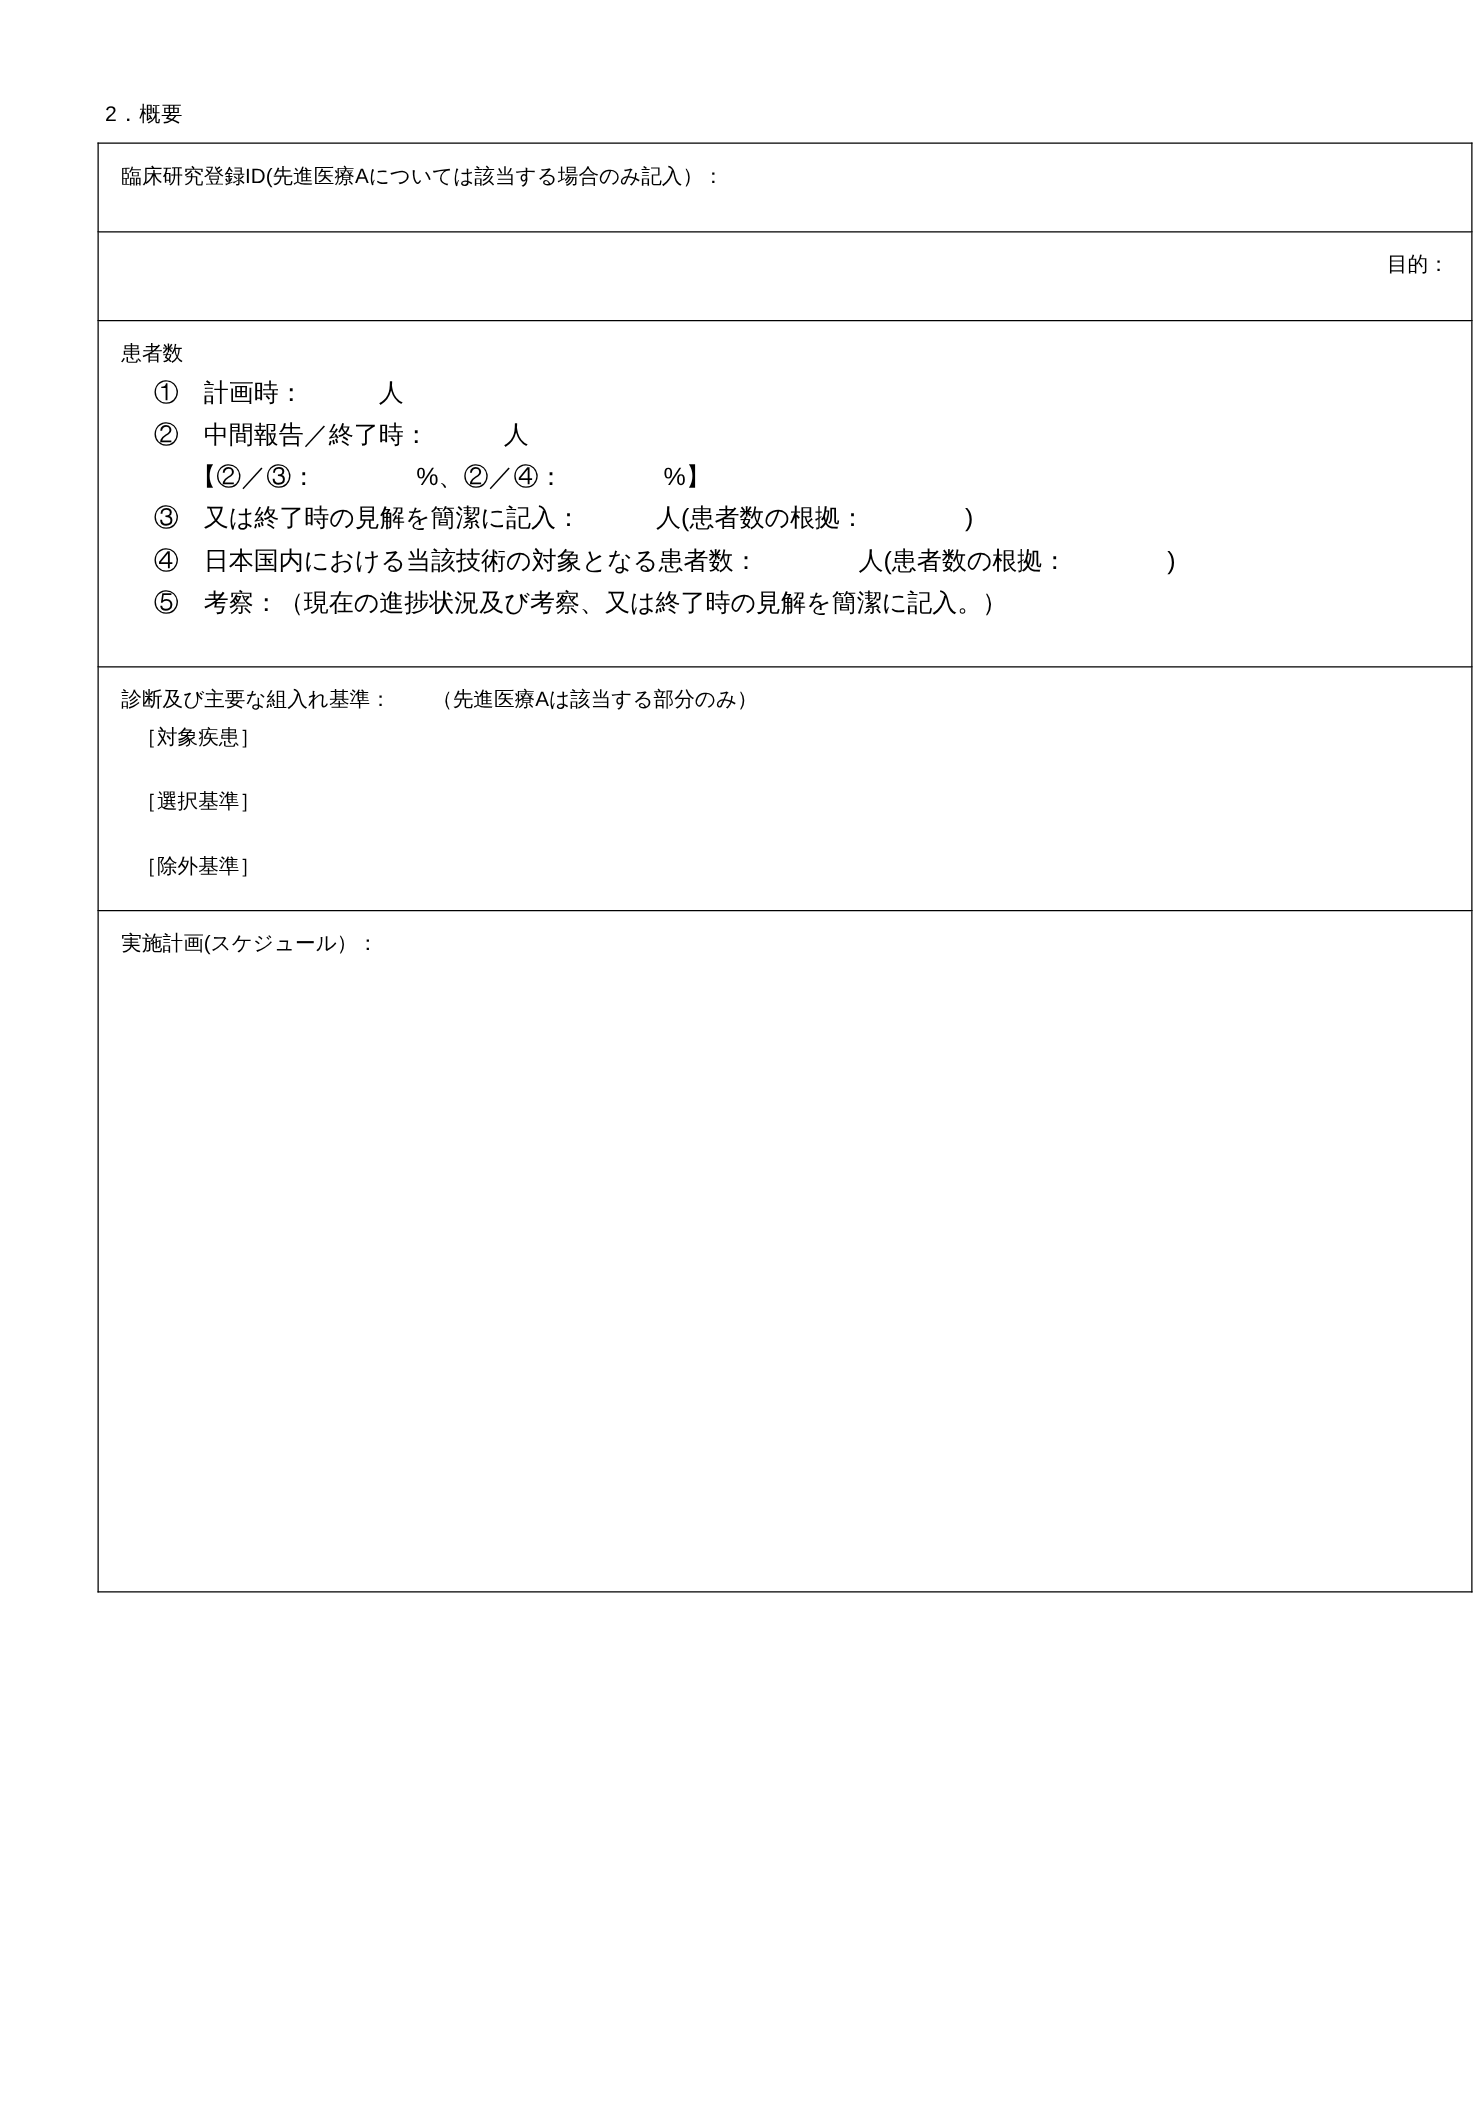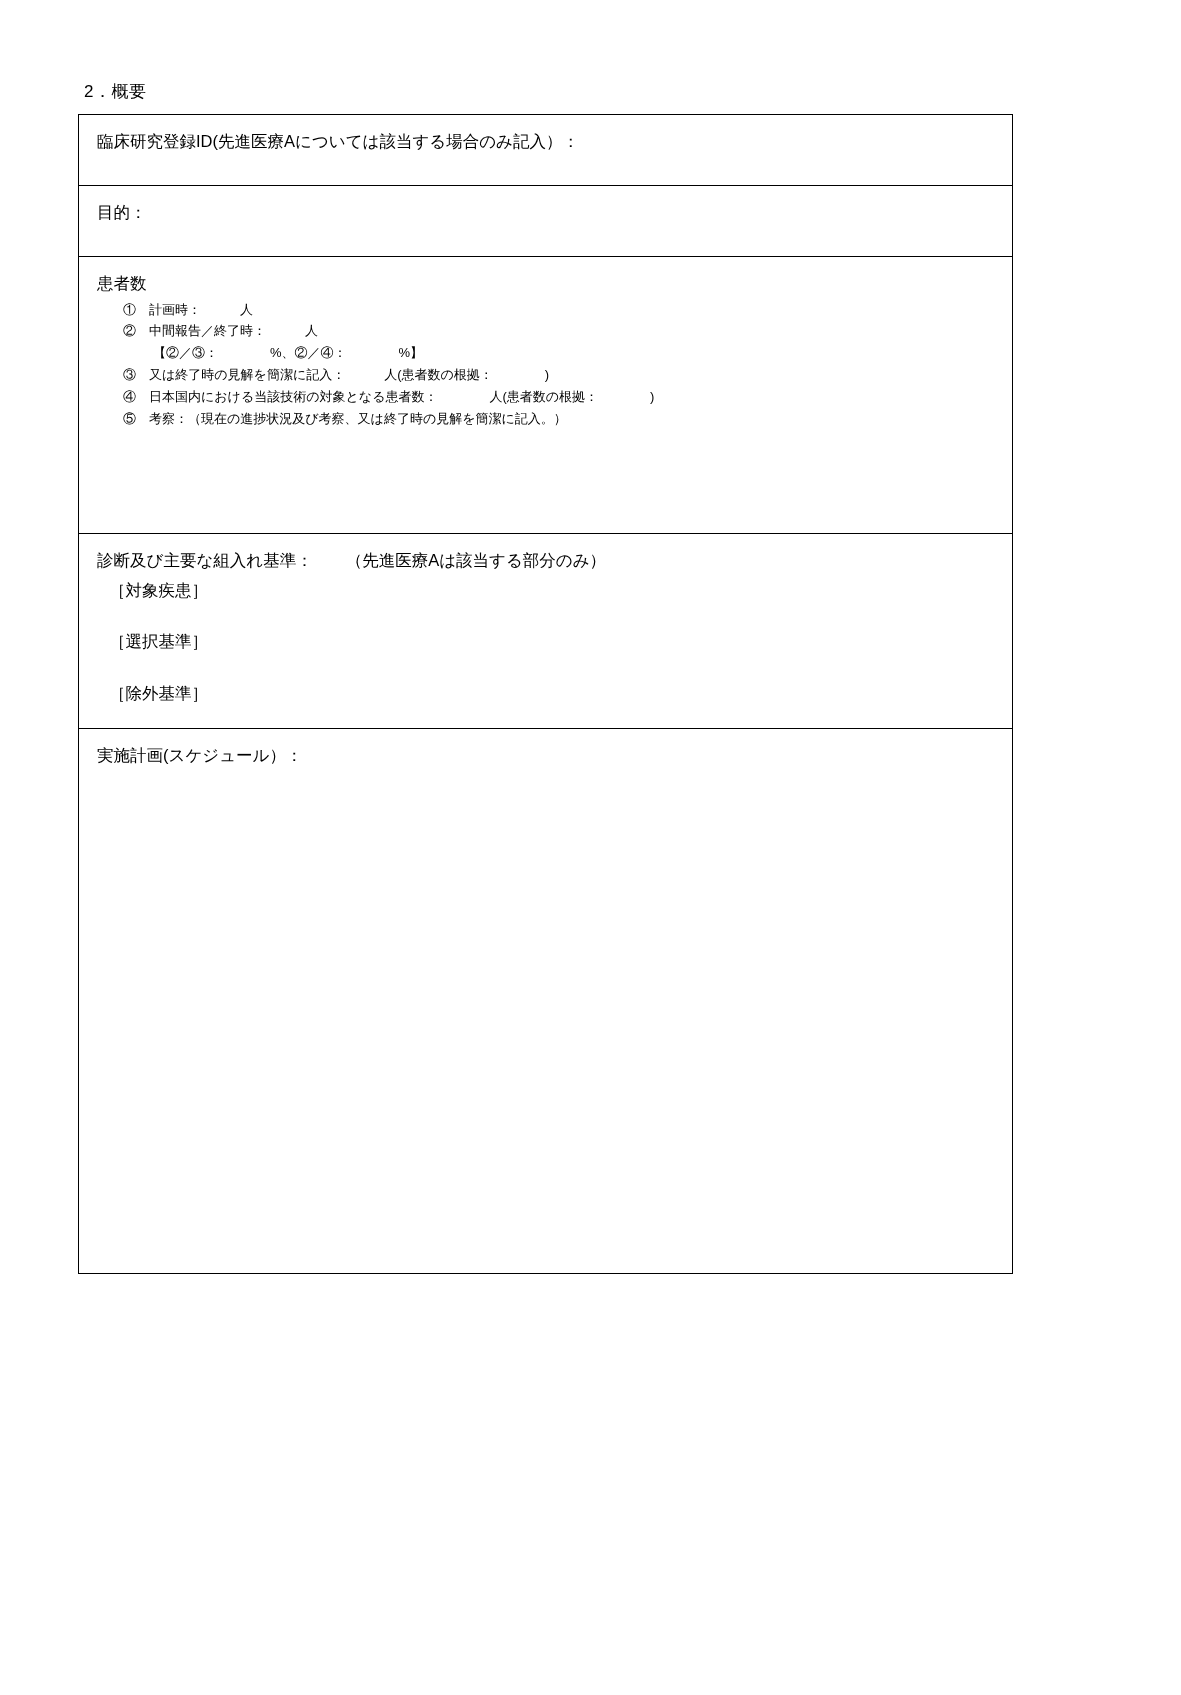--- a/index.html
+++ b/index.html
@@ -27,52 +27,52 @@
     left: 84px;
     top: 80px;
     font-size: 17px;
     letter-spacing: 0.5px;
     white-space: pre;
   }
   .form-table {
     position: absolute;
     left: 78px;
     top: 114px;
-    width: 935px;
+    width: 1100px;
     border-collapse: collapse;
     table-layout: fixed;
   }
   .form-table td {
     border: 1px solid #000000;
     vertical-align: top;
     padding: 14px 18px 10px 18px;
     font-size: 16.5px;
     line-height: 1.55;
   }
   .cell-text {
     white-space: pre-wrap;
     display: block;
   }
   .row-id td { height: 46px; }
-  .row-purpose td { height: 46px; }
+  .row-purpose td { height: 46px; text-align: right; }
   .row-content td { height: 140px; }
   .row-patients td { height: 252px; margin-left: 20px; }
   .row-criteria td { height: 170px; }
   .row-schedule td { height: 520px; }
 
   .patient-list {
     margin: 0;
     padding: 0;
     list-style: none;
   }
   .patient-list li {
     display: block;
     white-space: pre;
     padding-left: 26px;
-    font-size: 13px;
+    font-size: 20px;
     line-height: 1.68;
   }
   .patient-list li.sub {
     padding-left: 56px;
   }
   .patient-head {
     white-space: pre;
     display: block;
     margin-bottom: 2px;
   }

